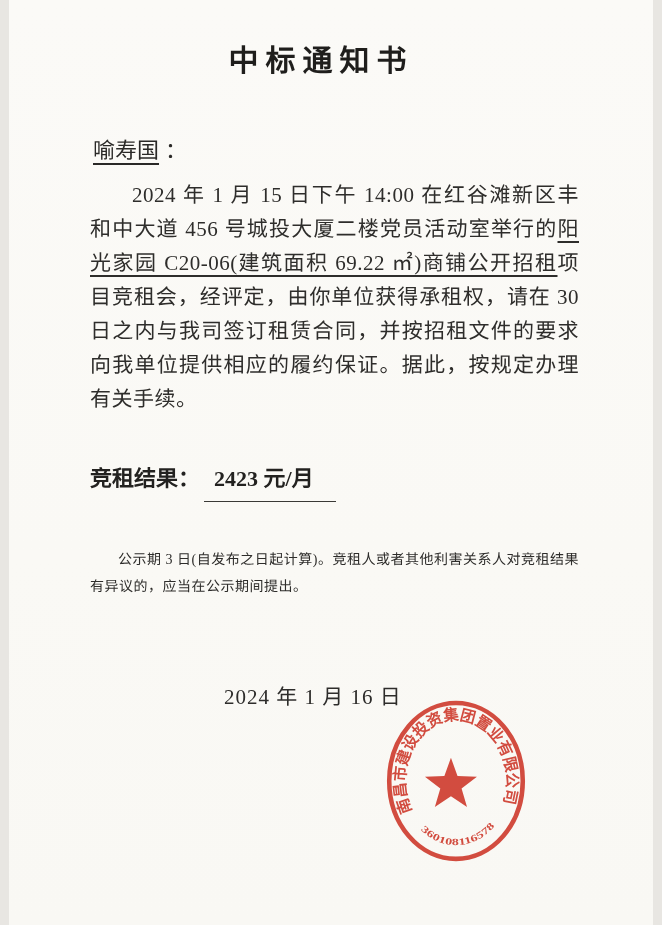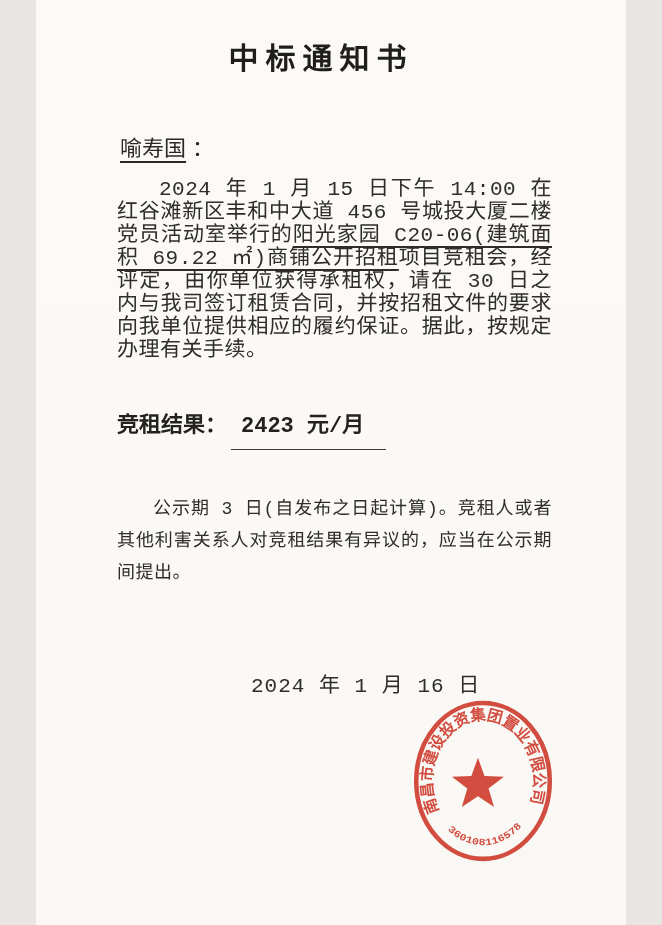--- a/index.html
+++ b/index.html
@@ -2,26 +2,26 @@
 <html lang="zh-CN"><head>
 <meta charset="utf-8">
 <style>
   html, body {
     margin: 0;
     padding: 0;
     background: #e8e6e2;
   }
   .page {
     position: relative;
-    width: 590px;
+    width: 644px;
     height: 925px;
     margin: 0 auto;
     background: linear-gradient(180deg, #fbfaf7 0%, #faf9f5 60%, #f9f8f4 100%);
     color: #2e2d2b;
-    font-family: Liberation Mono, monospace;
+    font-family: Liberation Serif, serif;
     overflow: hidden;
   }
   .title {
     margin: 0;
     padding-top: 40px;
     text-align: center;
     font-size: 30px;
     line-height: 42px;
     font-weight: 700;
     letter-spacing: 7px;
@@ -36,21 +36,21 @@
   }
   .salutation .name {
     text-decoration: underline;
     text-underline-offset: 5px;
     text-decoration-thickness: 1.5px;
     padding-right: 6px;
   }
   .para1 {
     margin: 12px 74px 0 81px;
     font-size: 21px;
-    line-height: 23px;
+    line-height: 34px;
     text-align: justify;
     text-indent: 2em;
     letter-spacing: 0.5px;
   }
   .u-seg {
     text-decoration: underline;
     text-underline-offset: 5px;
     text-decoration-thickness: 1.5px;
   }
   .result-line {
@@ -59,22 +59,22 @@
     font-weight: 700;
     color: #232220;
   }
   .result-value {
     border-bottom: 1.8px solid #3a3936;
     padding: 0 22px 10px 10px;
     margin-left: 4px;
   }
   .para2-block {
     margin: 54px 74px 0 81px;
-    font-size: 18px;
-    line-height: 32px;
+    font-size: 14px;
+    line-height: 27px;
     letter-spacing: 0.5px;
   }
   .para2-block p {
     margin: 0;
     text-align: justify;
     text-indent: 2em;
   }
   .info-line {
     padding-left: 2em;
     white-space: nowrap;

